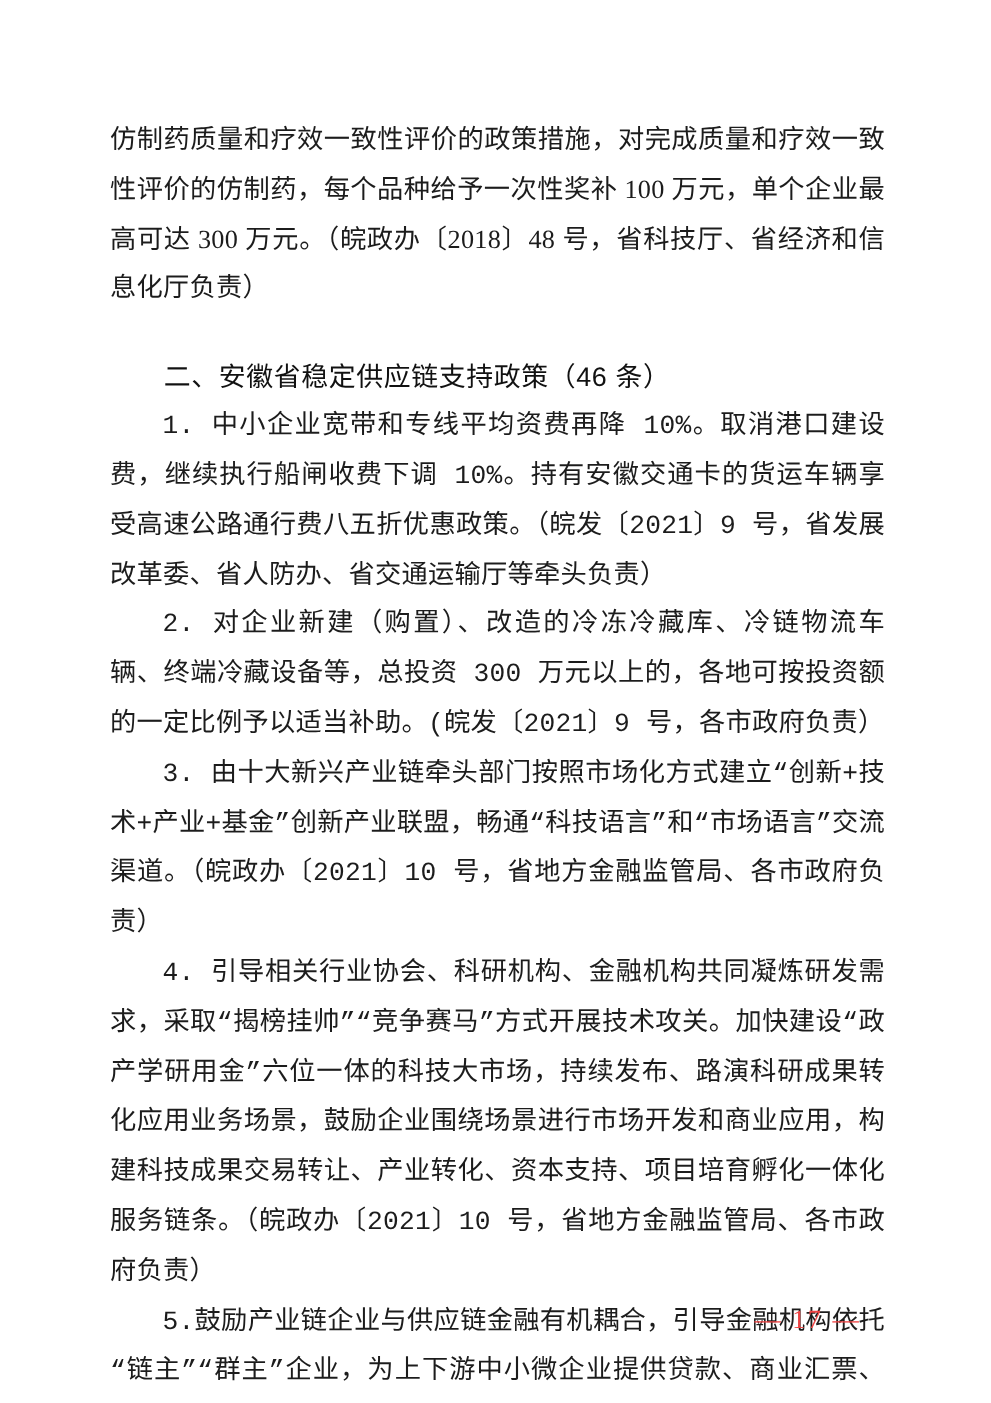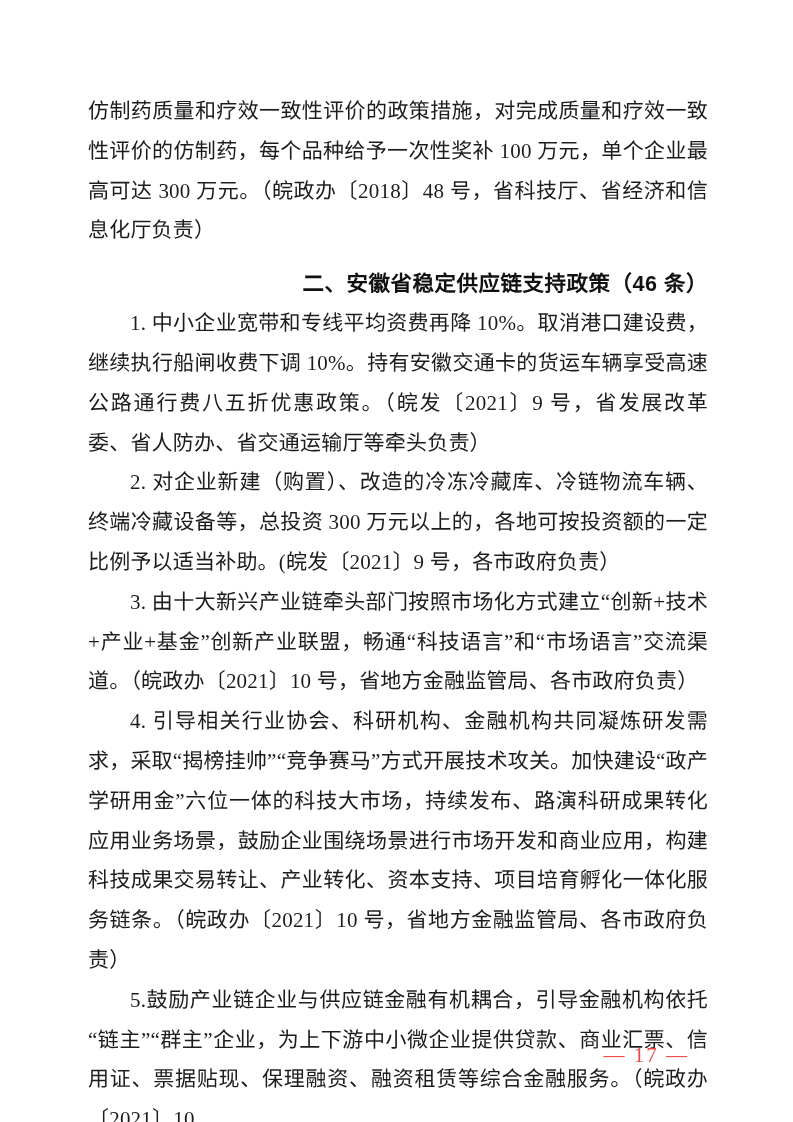--- a/index.html
+++ b/index.html
@@ -29,30 +29,31 @@
   .content p {
     margin: 0;
     padding: 0;
   }
   p.continuation {
     text-indent: 0;
   }
   h2.section-heading {
     font-family: "Liberation Sans", "DejaVu Sans", sans-serif;
     font-size: 21.5px;
-    font-weight: 700;
+    font-weight: 400;
     color: #111111;
-    margin: 13px 0 0 0;
+    margin: 31px 0 0 0;
     text-indent: 2em;
     line-height: 40px;
-    text-align: right;
+    text-align: left;
     letter-spacing: 0.5px;
   }
   p.policy-item {
     text-indent: 2em;
+    font-family: Liberation Mono, monospace;
   }
   .page-number {
     position: absolute;
     top: 1043px;
     right: 104px;
     font-size: 21px;
     color: #ef4444;
     font-family: "Liberation Serif", "DejaVu Serif", serif;
     letter-spacing: 2px;
   }

